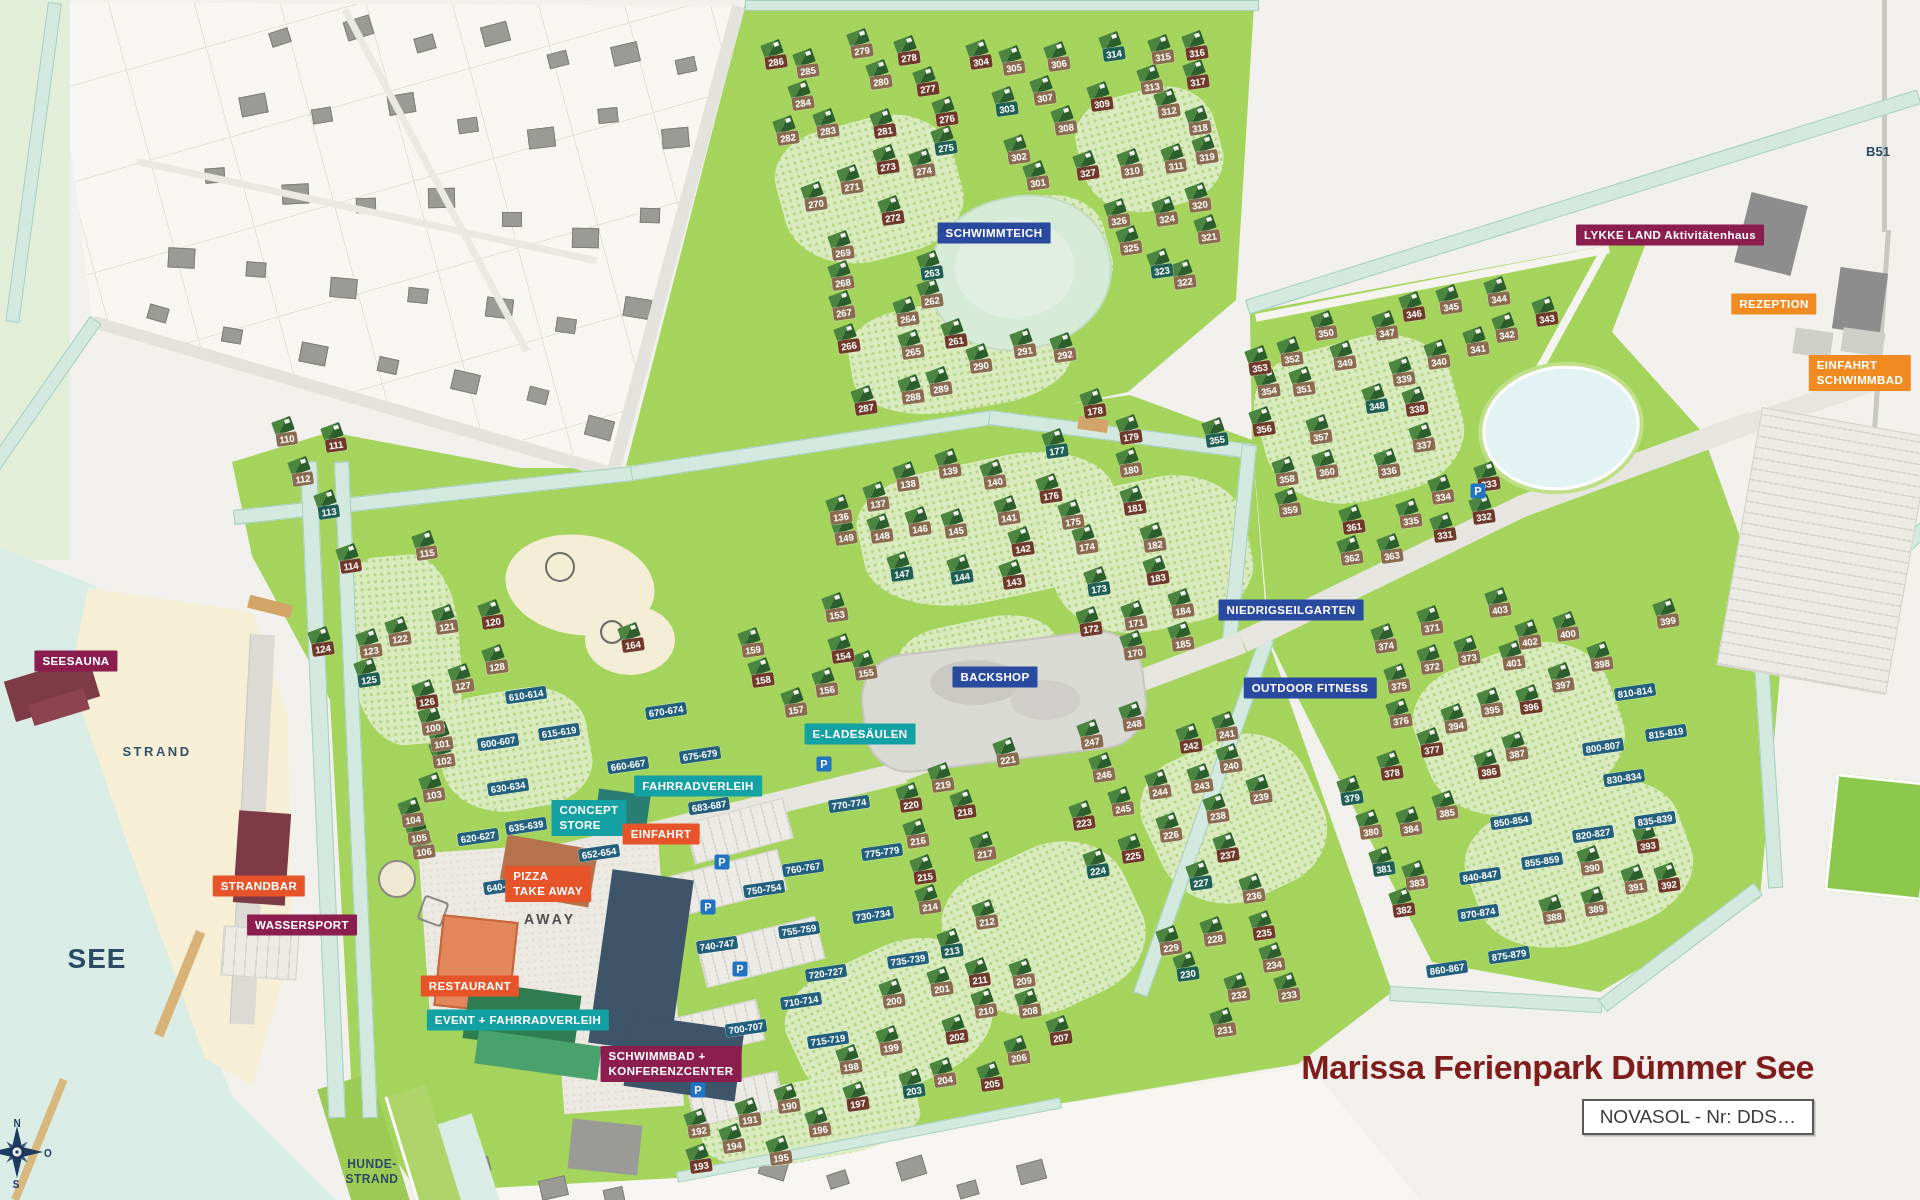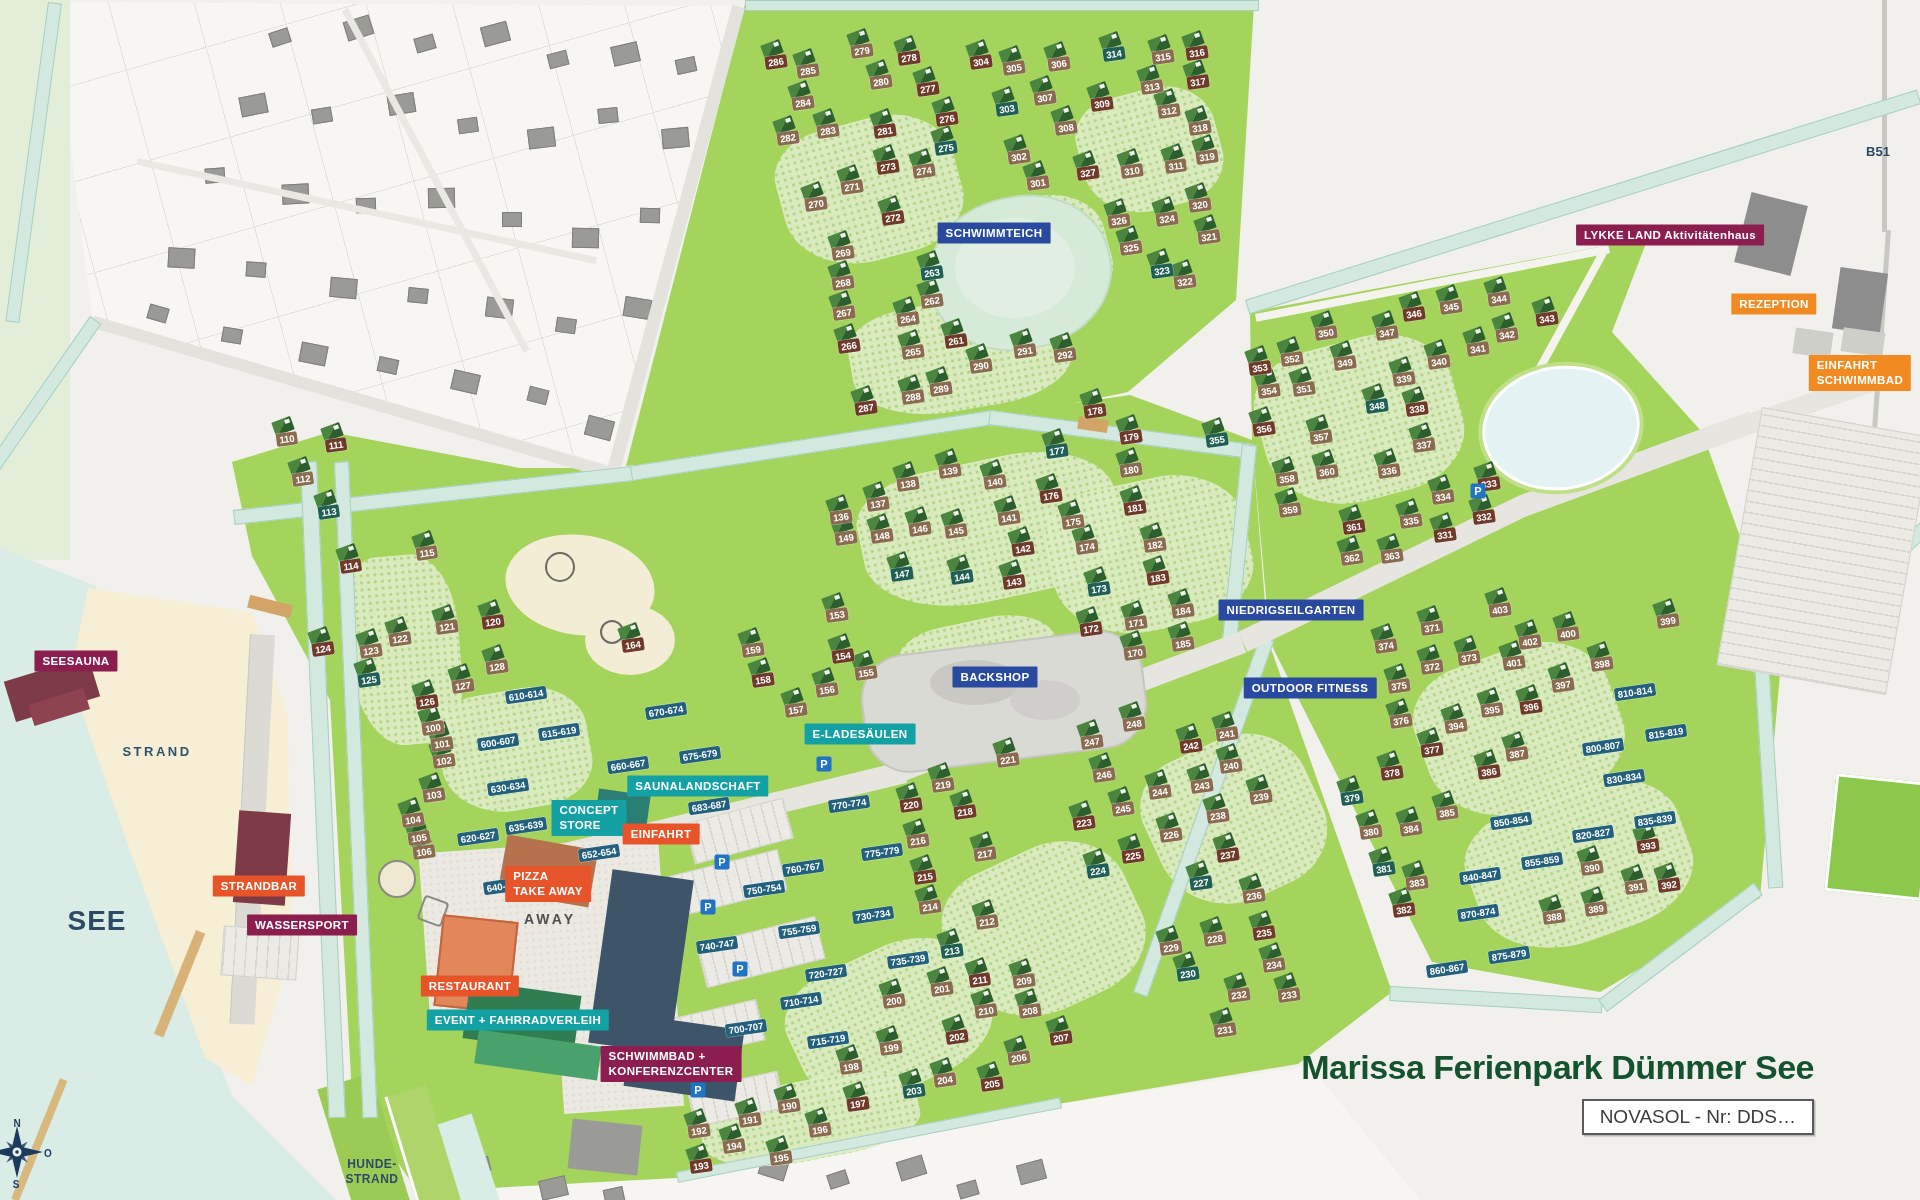--- a/index.html
+++ b/index.html
@@ -23,21 +23,21 @@
     text-align:center;z-index:55;font-family:"Liberation Sans",sans-serif;line-height:1.25;}
   
   .pk{position:absolute;width:15px;height:15px;background:#2173c4;color:#fff;border-radius:2px;
     font:700 11px/15px "Liberation Sans",sans-serif;text-align:center;transform:translate(-50%,-50%);z-index:45;}
   
   .hedge{position:absolute;background-color:#dcedc4;border-radius:30% 40% 35% 45%;opacity:.95;z-index:6;
     background-image:radial-gradient(#b2d483 1.2px,transparent 1.7px);background-size:7px 7px;}
   .stalls{background-color:#eceae4;background-image:repeating-linear-gradient(90deg,#d8d6d0 0 1.5px,transparent 1.5px 11px);
     border:1px solid #d2d0ca;}
   #title-block{position:absolute;right:106px;top:1048px;text-align:right;z-index:70;}
-  #map-title{font:700 34px "Liberation Sans",sans-serif;color:#14532d;letter-spacing:-.5px;}
+  #map-title{font:700 34px "Liberation Sans",sans-serif;color:#7f1d1d;letter-spacing:-.5px;}
   #novasol{display:inline-block;margin-top:12px;background:#fff;border:2px solid #5a5a5a;
     box-shadow:1.5px 1.5px 0 #b9b8b4;padding:5px 16px;font:400 19px "Liberation Sans",sans-serif;color:#3c3c3c;}
   .compass-letter{position:absolute;font:700 10px "Liberation Sans",sans-serif;color:#1d3a5f;
     transform:translate(-50%,-50%);z-index:65;}
 </style>
 </head>
 <body>
 
 <div id="map">
 
@@ -732,34 +732,34 @@
       <div class="fac" style="left: 302px; top: 925px; background: rgb(140, 29, 79);">WASSERSPORT</div>
       <div class="fac" style="left: 589px; top: 818px; background: rgb(20, 161, 164);">CONCEPT
 STORE</div>
       <div class="fac" style="left: 661px; top: 834px; background: rgb(232, 84, 42);">EINFAHRT</div>
       <div class="fac" style="left: 548px; top: 884px; background: rgb(232, 84, 42);">PIZZA
 TAKE AWAY</div>
       <div class="fac" style="left: 470px; top: 986px; background: rgb(232, 84, 42);">RESTAURANT</div>
       <div class="fac" style="left: 518px; top: 1020px; background: rgb(20, 161, 164);">EVENT + FAHRRADVERLEIH</div>
       <div class="fac" style="left: 671px; top: 1064px; background: rgb(140, 29, 79);">SCHWIMMBAD +
 KONFERENZCENTER</div>
-      <div class="fac" style="left: 698px; top: 786px; background: rgb(20, 161, 164);">SAUNALANDSCHAFT</div>
+      <div class="fac" style="left: 698px; top: 786px; background: rgb(20, 161, 164);">FAHRRADVERLEIH</div>
       <div class="fac" style="left: 860px; top: 734px; background: rgb(20, 161, 164);">E-LADESÄULEN</div>
       <div class="fac" style="left: 995px; top: 677px; background: rgb(42, 74, 160);">BACKSHOP</div>
       <div class="fac" style="left: 994px; top: 233px; background: rgb(42, 74, 160);">SCHWIMMTEICH</div>
       <div class="fac" style="left: 1291px; top: 610px; background: rgb(42, 74, 160);">NIEDRIGSEILGARTEN</div>
       <div class="fac" style="left: 1310px; top: 688px; background: rgb(42, 74, 160);">OUTDOOR FITNESS</div>
       <div class="fac" style="left: 1670px; top: 235px; background: rgb(140, 29, 79);">LYKKE LAND Aktivitätenhaus</div>
       <div class="fac" style="left: 1774px; top: 304px; background: rgb(240, 138, 33);">REZEPTION</div>
       <div class="fac" style="left: 1860px; top: 373px; background: rgb(240, 138, 33);">EINFAHRT
 SCHWIMMBAD</div>
     </div>
   <div id="layer-areas">
       <div class="area" style="left: 157px; top: 752px; font-size: 13px; letter-spacing: 2.5px; color: rgb(51, 80, 107);">STRAND</div>
-      <div class="area" style="left: 97px; top: 920px; font-size: 28px; letter-spacing: 1px; color: rgb(44, 74, 102);">SEE</div>
+      <div class="area" style="left: 97px; top: 958px; font-size: 28px; letter-spacing: 1px; color: rgb(44, 74, 102);">SEE</div>
       <div class="area" style="left: 372px; top: 1172px; font-size: 12px; letter-spacing: 0.5px; color: rgb(44, 74, 102);">HUNDE-
 STRAND</div>
       <div class="area" style="left: 550px; top: 920px; font-size: 14px; letter-spacing: 3px; color: rgb(79, 79, 79);">AWAY</div>
       <div class="area" style="left: 1878px; top: 152px; font-size: 13px; letter-spacing: 0px; color: rgb(44, 74, 102);">B51</div>
     </div>
 
   <svg width="76" height="76" viewBox="-38 -38 76 76" style="position:absolute;left:-21px;top:1114px;z-index:65;">
     <g fill="#1d3a5f">
       <polygon points="0,-26 5,-5 26,0 5,5 0,26 -5,5 -26,0 -5,-5"></polygon>
       <polygon points="0,-15 3,-3 15,0 3,3 0,15 -3,3 -15,0 -3,-3" transform="rotate(45)" opacity=".85"></polygon>

